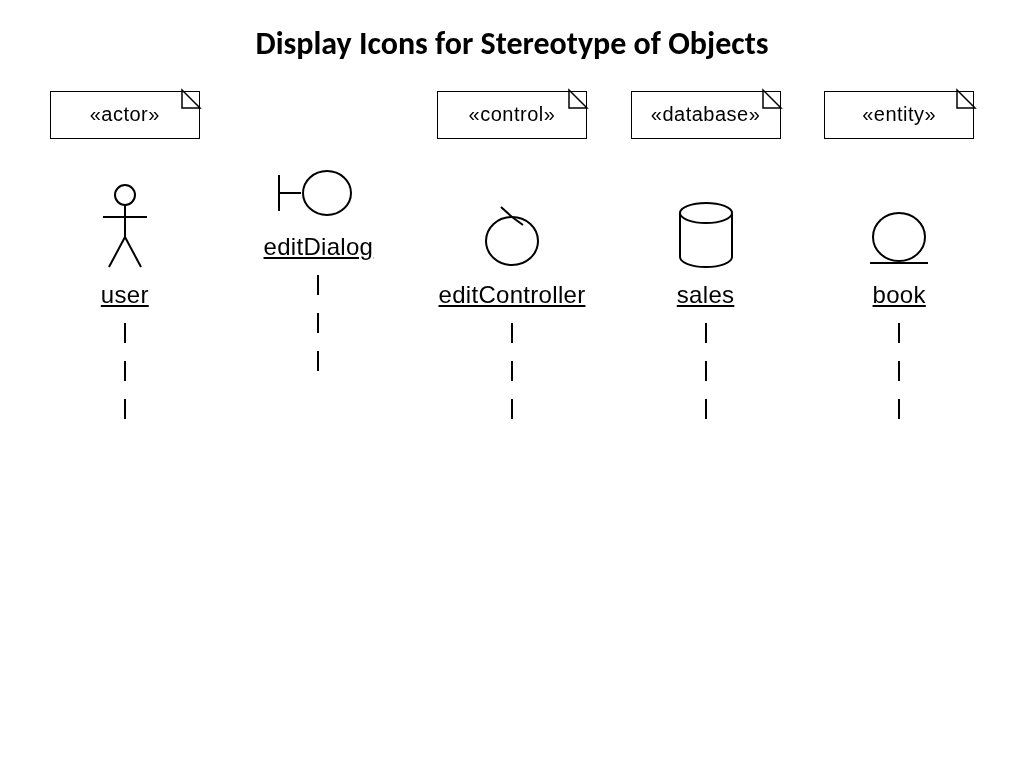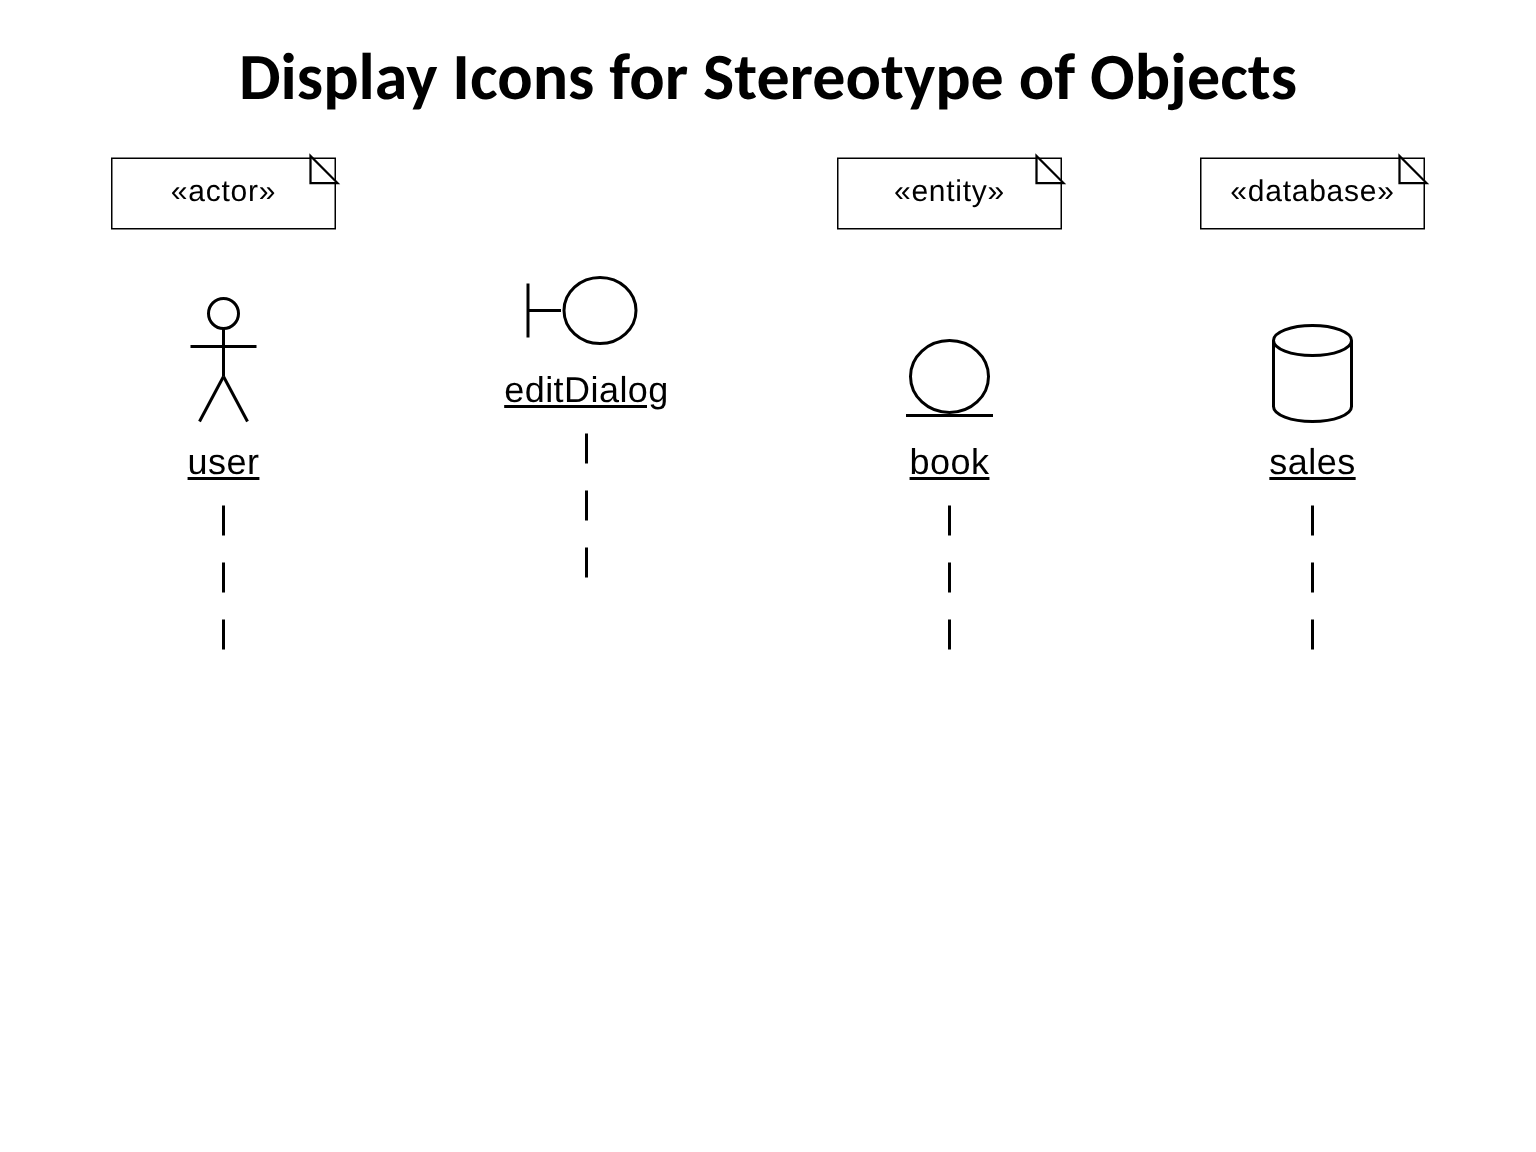--- a/index.html
+++ b/index.html
@@ -14,21 +14,21 @@
   .slide {
     width: 1024px;
     height: 768px;
     position: relative;
     box-sizing: border-box;
     padding-top: 26px;
   }
   .title {
     text-align: center;
     font-weight: 700;
-    font-size: 44px;
+    font-size: 32px;
     line-height: 1.15;
     margin: 0 80px 28px 80px;
   }
   .row {
     display: flex;
     justify-content: space-between;
     padding: 0 28px;
   }
   .col {
     flex: 1 1 0;
@@ -132,20 +132,66 @@
         </svg>
       </div>
       <div class="obj-label">editDialog</div>
       <div class="lifeline">
           <span></span>
           <span></span>
           <span></span>
         </div>
     </div>
 
+    <div class="col">
+      <div class="note">
+        <span>«control»</span>
+        <span class="dogear">
+          <svg width="18" height="18">
+              <path d="M0 0 L0 18 L18 18 Z" fill="#fff" stroke="#000" stroke-width="1.5"></path>
+            </svg>
+        </span>
+      </div>
+      <div class="icon-area">
+        <svg width="70" height="66">
+          <ellipse cx="35" cy="36" rx="26" ry="24" fill="none" stroke="#000" stroke-width="2"></ellipse>
+          <line x1="35" y1="12" x2="24" y2="2" stroke="#000" stroke-width="2"></line>
+          <line x1="35" y1="12" x2="46" y2="20" stroke="#000" stroke-width="2"></line>
+        </svg>
+      </div>
+      <div class="obj-label">editController</div>
+      <div class="lifeline">
+          <span></span>
+          <span></span>
+          <span></span>
+        </div>
+    </div>
+
+    <div class="col">
+      <div class="note">
+        <span>«database»</span>
+        <span class="dogear">
+          <svg width="18" height="18">
+              <path d="M0 0 L0 18 L18 18 Z" fill="#fff" stroke="#000" stroke-width="1.5"></path>
+            </svg>
+        </span>
+      </div>
+      <div class="icon-area">
+        <svg width="64" height="70">
+          <ellipse cx="32" cy="12" rx="26" ry="10" fill="#fff" stroke="#000" stroke-width="2"></ellipse>
+          <path d="M6 12 L6 56 A26 10 0 0 0 58 56 L58 12" fill="none" stroke="#000" stroke-width="2"></path>
+        </svg>
+      </div>
+      <div class="obj-label">sales</div>
+      <div class="lifeline">
+          <span></span>
+          <span></span>
+          <span></span>
+        </div>
+    </div>
 
     <div class="col">
       <div class="note">
         <span>«entity»</span>
         <span class="dogear">
           <svg width="18" height="18">
               <path d="M0 0 L0 18 L18 18 Z" fill="#fff" stroke="#000" stroke-width="1.5"></path>
             </svg>
         </span>
       </div>
@@ -156,37 +202,14 @@
         </svg>
       </div>
       <div class="obj-label">book</div>
       <div class="lifeline">
           <span></span>
           <span></span>
           <span></span>
         </div>
     </div>
 
-    <div class="col">
-      <div class="note">
-        <span>«database»</span>
-        <span class="dogear">
-          <svg width="18" height="18">
-              <path d="M0 0 L0 18 L18 18 Z" fill="#fff" stroke="#000" stroke-width="1.5"></path>
-            </svg>
-        </span>
-      </div>
-      <div class="icon-area">
-        <svg width="64" height="70">
-          <ellipse cx="32" cy="12" rx="26" ry="10" fill="#fff" stroke="#000" stroke-width="2"></ellipse>
-          <path d="M6 12 L6 56 A26 10 0 0 0 58 56 L58 12" fill="none" stroke="#000" stroke-width="2"></path>
-        </svg>
-      </div>
-      <div class="obj-label">sales</div>
-      <div class="lifeline">
-          <span></span>
-          <span></span>
-          <span></span>
-        </div>
-    </div>
-
   </div>
 </div>
 
 </body></html>

